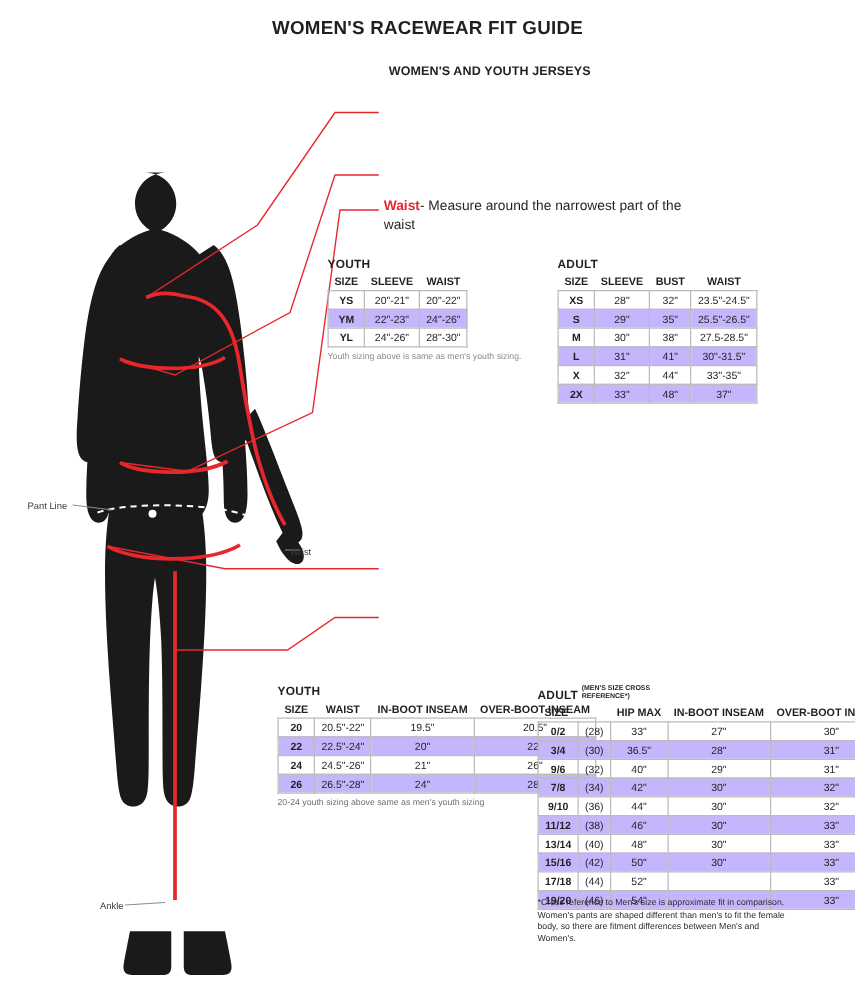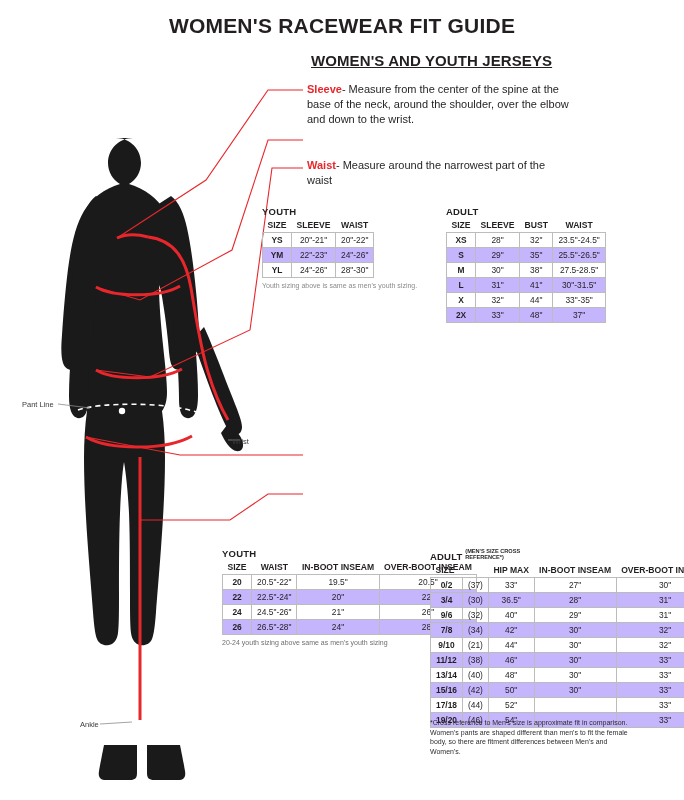--- a/index.html
+++ b/index.html
@@ -15,30 +15,29 @@
     width: 684px;
     height: 800px;
     overflow: hidden;
   }
 
   
   .main-title {
     position: absolute;
     top: 14px; left: 0; width: 684px;
     text-align: center;
-    font-size: 21px;
+    font-size: 15px;
     font-weight: bold;
     letter-spacing: 0.2px;
   }
   .section-title {
     position: absolute;
-    font-size: 15px;
+    font-size: 10px;
     font-weight: bold;
     letter-spacing: 0.1px;
-    text-decoration: underline;
   }
   #jersey-title { top: 52px; left: 311px; }
   #pants-title  { top: 418px; left: 311px; }
 
   
   .callout {
     position: absolute;
     font-size: 11px;
     line-height: 15px;
   }
@@ -283,23 +282,20 @@
       <path d="M100 724 L132 722"></path>
     </g>
   </svg>
 
   <div class="fig-label" id="label-pant-line">Pant Line</div>
   <div class="fig-label" id="label-wrist">Wrist</div>
   <div class="fig-label" id="label-ankle">Ankle</div>
 
   <div class="section-title" id="jersey-title">WOMEN'S AND YOUTH JERSEYS</div>
 
-  <div class="callout" id="callout-sleeve">
-    <span class="term">Sleeve</span><span>- Measure from the center of the spine at the base of the neck, around the shoulder, over the elbow and down to the wrist.</span>
-  </div>
   <div class="callout" id="callout-waist">
     <span class="term">Waist</span><span>- Measure around the narrowest part of the waist</span>
   </div>
 
   <div class="tbl-wrap" id="tbl-youth-jersey">
     <div class="tbl-head-title">YOUTH</div>
     <table class="size-table">
       <thead>
         <tr>
           <th class="lead">SIZE</th>
@@ -433,21 +429,21 @@
         <tr>
           <th class="lead" colspan="2">SIZE</th>
           <th>HIP MAX</th>
           <th>IN-BOOT INSEAM</th>
           <th>OVER-BOOT INSEAM</th>
         </tr>
       </thead>
       <tbody>
         <tr>
           <td class="lead">0/2</td>
-          <td>(37)</td>
+          <td>(28)</td>
           <td>33"</td>
           <td>27"</td>
           <td>30"</td>
         </tr>
         <tr class="alt">
           <td class="lead">3/4</td>
           <td>(30)</td>
           <td>36.5"</td>
           <td>28"</td>
           <td>31"</td>
@@ -461,21 +457,21 @@
         </tr>
         <tr class="alt">
           <td class="lead">7/8</td>
           <td>(34)</td>
           <td>42"</td>
           <td>30"</td>
           <td>32"</td>
         </tr>
         <tr>
           <td class="lead">9/10</td>
-          <td>(21)</td>
+          <td>(36)</td>
           <td>44"</td>
           <td>30"</td>
           <td>32"</td>
         </tr>
         <tr class="alt">
           <td class="lead">11/12</td>
           <td>(38)</td>
           <td>46"</td>
           <td>30"</td>
           <td>33"</td>

